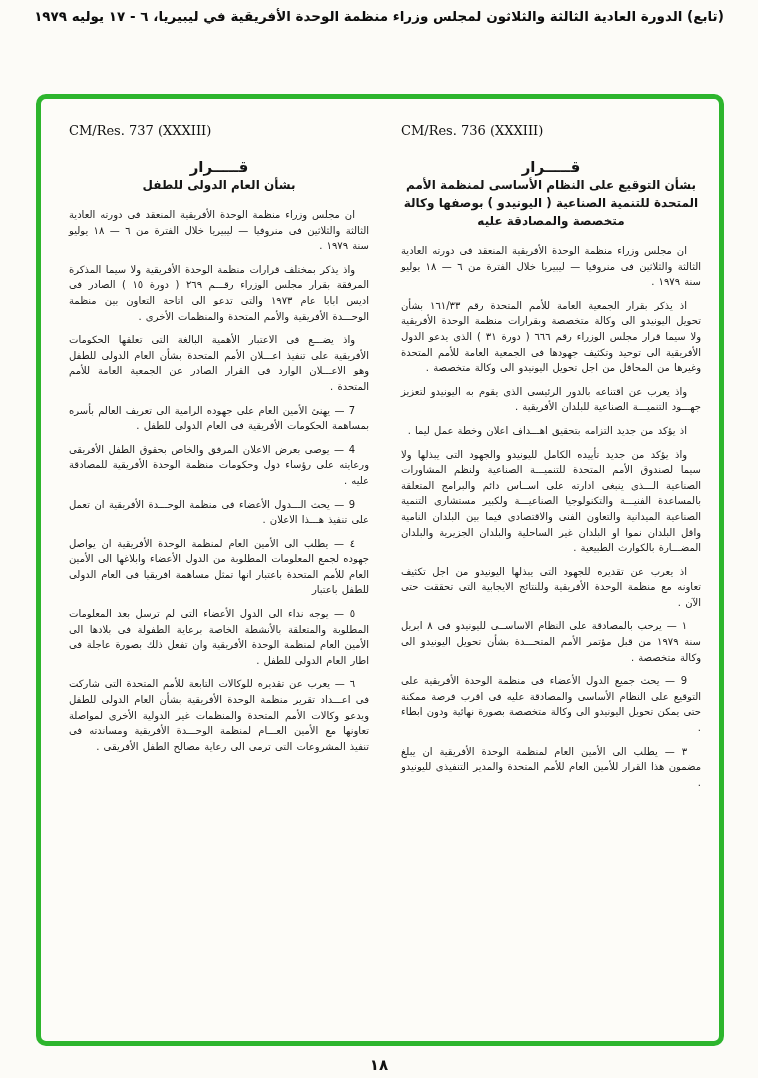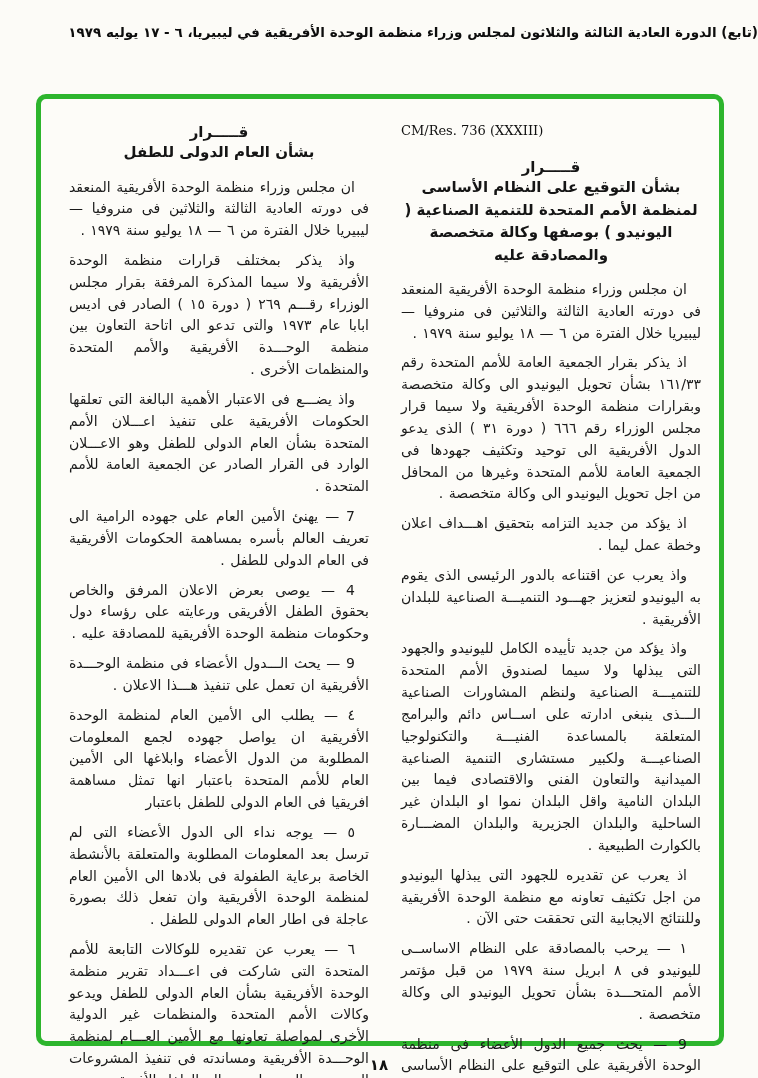--- a/index.html
+++ b/index.html
@@ -8,21 +8,21 @@
     background:#efeeea;
     font-family:"DejaVu Sans", sans-serif;
     color:#151515;
   }
   .page {
     position:relative;
     width:758px; height:1078px;
     background:#fcfbf7;
     overflow:hidden;
   }
-  .doc-header { text-align:right; padding-top:24px; direction:rtl; }
+  .doc-header { text-align:center; padding-top:8px; direction:rtl; }
   .doc-header .line1 { font-weight:bold; font-size:13.5px; letter-spacing:0; color:#0d0d0d; }
   .doc-header .line2 { font-weight:bold; font-size:9px; color:#222; margin-top:9px; }
   .frame {
     position:absolute;
     left:36px; top:94px;
     width:688px; height:952px;
     border:5px solid #2db52d;
     border-radius:10px;
     background:#fdfcf8;
     padding:24px 18px 12px 18px;
@@ -31,25 +31,25 @@
   .col { width:300px; direction:rtl; }
   .ref {
     direction:ltr; text-align:left;
     font-family:"DejaVu Serif", serif;
     font-size:13px; color:#111;
     margin-bottom:20px;
   }
   .qarar { text-align:center; font-weight:bold; font-size:15px; letter-spacing:1px; }
   .res-title {
     text-align:center; font-weight:bold;
-    font-size:15px; line-height:1.5;
+    font-size:12px; line-height:1.5;
     margin-bottom:13px;
   }
   .col p {
-    font-size:14px; line-height:1.56;
+    font-size:10px; line-height:1.56;
     text-align:justify; text-indent:14px;
     margin-bottom:8px; color:#1a1a1a;
     word-spacing:1px;
   }
   .page-number {
     position:absolute; bottom:4px; left:0;
     width:100%; text-align:center;
     font-size:15px; font-weight:bold; color:#111;
   }
 </style>
@@ -64,30 +64,31 @@
 
   <div class="frame" style="border-color: rgb(45, 181, 45);">
     <div class="columns">
 
       <section class="col">
         <div class="ref">CM/Res. 736 (XXXIII)</div>
         <div class="qarar">قـــــرار</div>
         <div class="res-title">بشأن التوقيع على النظام الأساسى لمنظمة الأمم المتحدة للتنمية الصناعية ( اليونيدو ) بوصفها وكالة متخصصة والمصادقة عليه</div>
         <p>ان مجلس وزراء منظمة الوحدة الأفريقية المنعقد فى دورته العادية الثالثة والثلاثين فى منروفيا — ليبيريا خلال الفترة من ٦ — ١٨ يوليو سنة ١٩٧٩ .</p>
         <p>اذ يذكر بقرار الجمعية العامة للأمم المتحدة رقم ١٦١/٣٣ بشأن تحويل اليونيدو الى وكالة متخصصة وبقرارات منظمة الوحدة الأفريقية ولا سيما قرار مجلس الوزراء رقم ٦٦٦ ( دورة ٣١ ) الذى يدعو الدول الأفريقية الى توحيد وتكثيف جهودها فى الجمعية العامة للأمم المتحدة وغيرها من المحافل من اجل تحويل اليونيدو الى وكالة متخصصة .</p>
+        <p>واذ يعرب عن اقتناعه بالدور الرئيسى الذى يقوم به اليونيدو لتعزيز جهـــود التنميـــة الصناعية للبلدان الأفريقية .</p>
         <p>اذ يؤكد من جديد التزامه بتحقيق اهـــداف اعلان وخطة عمل ليما .</p>
-        <p>واذ يعرب عن اقتناعه بالدور الرئيسى الذى يقوم به اليونيدو لتعزيز جهـــود التنميـــة الصناعية للبلدان الأفريقية .</p>
         <p>واذ يؤكد من جديد تأييده الكامل لليونيدو والجهود التى يبذلها ولا سيما لصندوق الأمم المتحدة للتنميـــة الصناعية ولنظم المشاورات الصناعية الـــذى ينبغى ادارته على اســاس دائم والبرامج المتعلقة بالمساعدة الفنيـــة والتكنولوجيا الصناعيـــة ولكبير مستشارى التنمية الصناعية الميدانية والتعاون الفنى والاقتصادى فيما بين البلدان النامية واقل البلدان نموا او البلدان غير الساحلية والبلدان الجزيرية والبلدان المضـــارة بالكوارث الطبيعية .</p>
         <p>اذ يعرب عن تقديره للجهود التى يبذلها اليونيدو من اجل تكثيف تعاونه مع منظمة الوحدة الأفريقية وللنتائج الايجابية التى تحققت حتى الآن .</p>
         <p>١ — يرحب بالمصادقة على النظام الاساســى لليونيدو فى ٨ ابريل سنة ١٩٧٩ من قبل مؤتمر الأمم المتحـــدة بشأن تحويل اليونيدو الى وكالة متخصصة .</p>
         <p>9 — يحث جميع الدول الأعضاء فى منظمة الوحدة الأفريقية على التوقيع على النظام الأساسى والمصادقة عليه فى اقرب فرصة ممكنة حتى يمكن تحويل اليونيدو الى وكالة متخصصة بصورة نهائية ودون ابطاء .</p>
         <p>٣ — يطلب الى الأمين العام لمنظمة الوحدة الأفريقية ان يبلغ مضمون هذا القرار للأمين العام للأمم المتحدة والمدير التنفيذى لليونيدو .</p>
       </section>
 
       <section class="col">
+        <div class="ref">CM/Res. 737 (XXXIII)</div>
         <div class="qarar">قـــــرار</div>
         <div class="res-title">بشأن العام الدولى للطفل</div>
         <p>ان مجلس وزراء منظمة الوحدة الأفريقية المنعقد فى دورته العادية الثالثة والثلاثين فى منروفيا — ليبيريا خلال الفترة من ٦ — ١٨ يوليو سنة ١٩٧٩ .</p>
         <p>واذ يذكر بمختلف قرارات منظمة الوحدة الأفريقية ولا سيما المذكرة المرفقة بقرار مجلس الوزراء رقـــم ٢٦٩ ( دورة ١٥ ) الصادر فى اديس ابابا عام ١٩٧٣ والتى تدعو الى اتاحة التعاون بين منظمة الوحـــدة الأفريقية والأمم المتحدة والمنظمات الأخرى .</p>
         <p>واذ يضـــع فى الاعتبار الأهمية البالغة التى تعلقها الحكومات الأفريقية على تنفيذ اعـــلان الأمم المتحدة بشأن العام الدولى للطفل وهو الاعـــلان الوارد فى القرار الصادر عن الجمعية العامة للأمم المتحدة .</p>
         <p>7 — يهنئ الأمين العام على جهوده الرامية الى تعريف العالم بأسره بمساهمة الحكومات الأفريقية فى العام الدولى للطفل .</p>
         <p>4 — يوصى بعرض الاعلان المرفق والخاص بحقوق الطفل الأفريقى ورعايته على رؤساء دول وحكومات منظمة الوحدة الأفريقية للمصادقة عليه .</p>
         <p>9 — يحث الـــدول الأعضاء فى منظمة الوحـــدة الأفريقية ان تعمل على تنفيذ هـــذا الاعلان .</p>
         <p>٤ — يطلب الى الأمين العام لمنظمة الوحدة الأفريقية ان يواصل جهوده لجمع المعلومات المطلوبة من الدول الأعضاء وابلاغها الى الأمين العام للأمم المتحدة باعتبار انها تمثل مساهمة افريقيا فى العام الدولى للطفل باعتبار</p>
         <p>٥ — يوجه نداء الى الدول الأعضاء التى لم ترسل بعد المعلومات المطلوبة والمتعلقة بالأنشطة الخاصة برعاية الطفولة فى بلادها الى الأمين العام لمنظمة الوحدة الأفريقية وان تفعل ذلك بصورة عاجلة فى اطار العام الدولى للطفل .</p>

